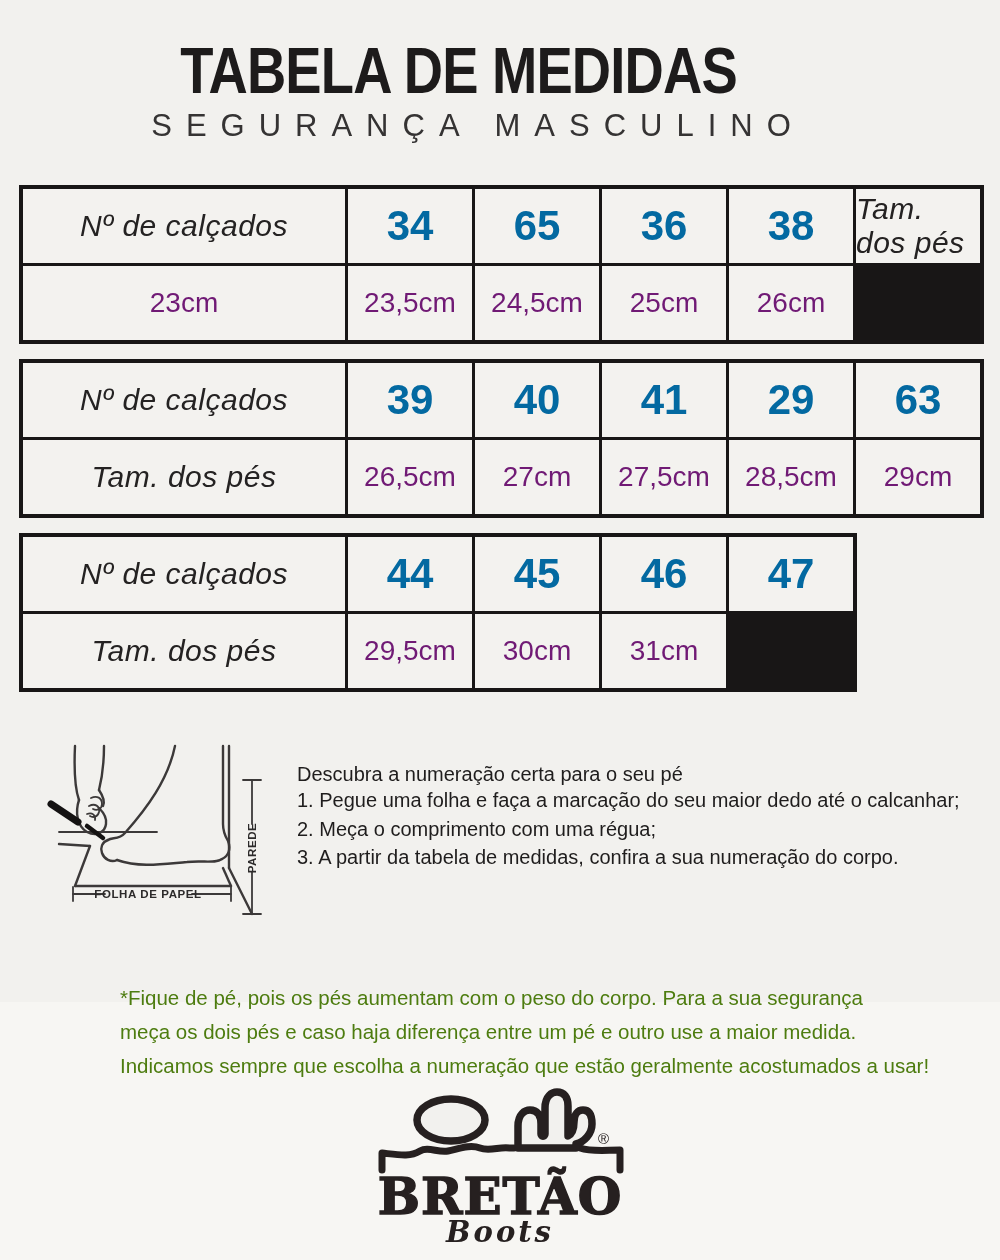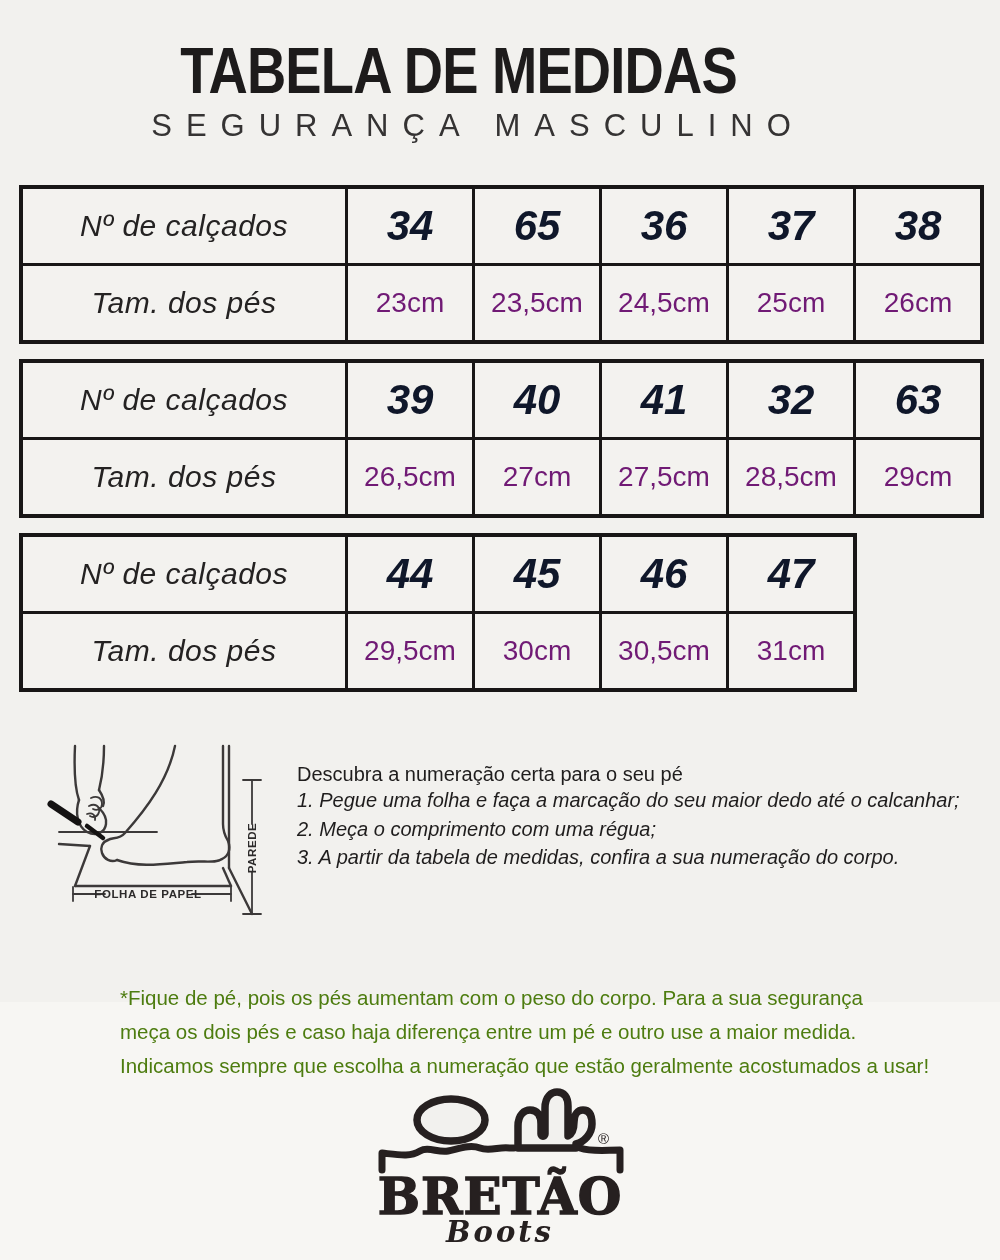--- a/index.html
+++ b/index.html
@@ -24,28 +24,28 @@
   }
 
   
   .size-table {
     position:absolute; left:19px;
     display:grid; grid-auto-rows:74px; gap:3px;
     background:#181616; border:4px solid #181616;
   }
   .cell { background:#f3f2ef; display:flex; align-items:center; justify-content:center; }
   .cell.label { font-size:30px; color:#242222; letter-spacing:0.5px;font-style:italic; }
-  .cell.size  { font-size:42px; font-weight:700; color:#0f172a; letter-spacing:0px;font-style:italic; }
+  .cell.size  { font-size:42px; font-weight:700; color:#0369a1; letter-spacing:0px; }
   .cell.len   { font-size:28px; color:#701a75; }
 
   
   .diagram { position:absolute; left:45px; top:740px; }
   .instructions { position:absolute; left:297px; top:763px; width:690px; font-size:20px; color:#1f1d1d; }
   .instructions .intro { }
-  .instructions .step { line-height:28.5px;font-style:italic; }
+  .instructions .step { line-height:28.5px; }
 
   
   .footnote { position:absolute; left:120px; top:981px; width:860px; font-size:20.5px; line-height:34px; color:#4d7c0f; }
 
   
   .logo { position:absolute; left:50%; top:1082px; transform:translateX(-50%); }
   .logo text.brand {
     font-family:"DejaVu Serif","Liberation Serif",serif; font-weight:bold;
     font-size:50px; letter-spacing:1px; fill:#262020; stroke:#262020; stroke-width:1.4;
   }
@@ -72,53 +72,51 @@
     <div class="title">TABELA DE MEDIDAS</div>
     <div class="subtitle">SEGURANÇA MASCULINO</div>
   </header>
 
   <section id="tables">
       <div class="size-table" style="top: 185px; grid-template-columns: 322px repeat(5, 124px);">
         <div class="cell label">Nº de calçados</div>
         <div class="cell size">34</div>
         <div class="cell size">65</div>
         <div class="cell size">36</div>
-        <div class="cell size">37</div>
         <div class="cell size">38</div>
         <div class="cell label">Tam. dos pés</div>
         <div class="cell len">23cm</div>
         <div class="cell len">23,5cm</div>
         <div class="cell len">24,5cm</div>
         <div class="cell len">25cm</div>
         <div class="cell len">26cm</div>
       </div>
       <div class="size-table" style="top: 359px; grid-template-columns: 322px repeat(5, 124px);">
         <div class="cell label">Nº de calçados</div>
         <div class="cell size">39</div>
         <div class="cell size">40</div>
         <div class="cell size">41</div>
-        <div class="cell size">32</div>
+        <div class="cell size">29</div>
         <div class="cell size">63</div>
         <div class="cell label">Tam. dos pés</div>
         <div class="cell len">26,5cm</div>
         <div class="cell len">27cm</div>
         <div class="cell len">27,5cm</div>
         <div class="cell len">28,5cm</div>
         <div class="cell len">29cm</div>
       </div>
       <div class="size-table" style="top: 533px; grid-template-columns: 322px repeat(4, 124px);">
         <div class="cell label">Nº de calçados</div>
         <div class="cell size">44</div>
         <div class="cell size">45</div>
         <div class="cell size">46</div>
         <div class="cell size">47</div>
         <div class="cell label">Tam. dos pés</div>
         <div class="cell len">29,5cm</div>
         <div class="cell len">30cm</div>
-        <div class="cell len">30,5cm</div>
         <div class="cell len">31cm</div>
       </div>
     </section>
 
   <svg class="diagram" width="260" height="200" viewBox="0 0 260 200">
 
     <g>
       <path class="ln" d="M45,106 L14,104"></path>
       <path class="ln" d="M45,106 L30,146"></path>
       <path class="ln" d="M30,146 L186,146"></path>

